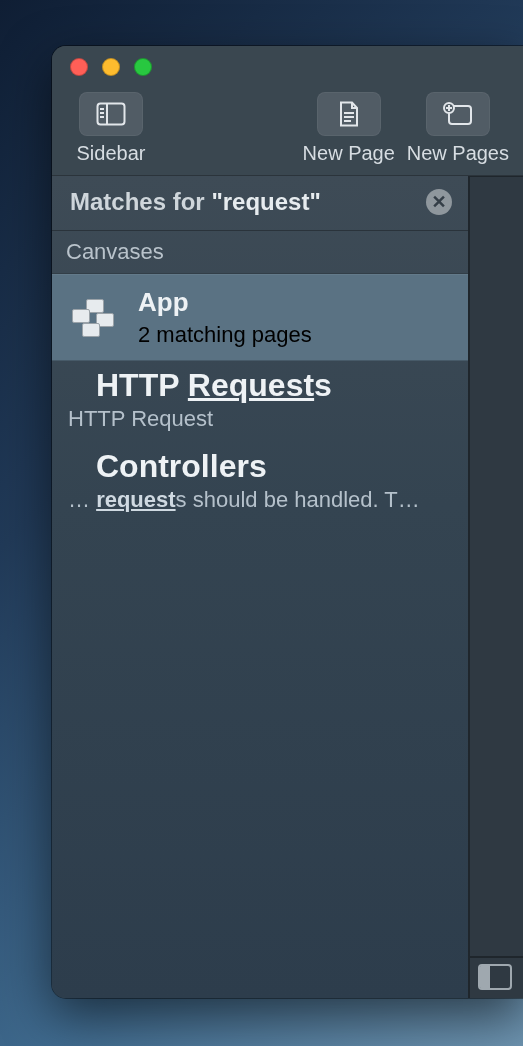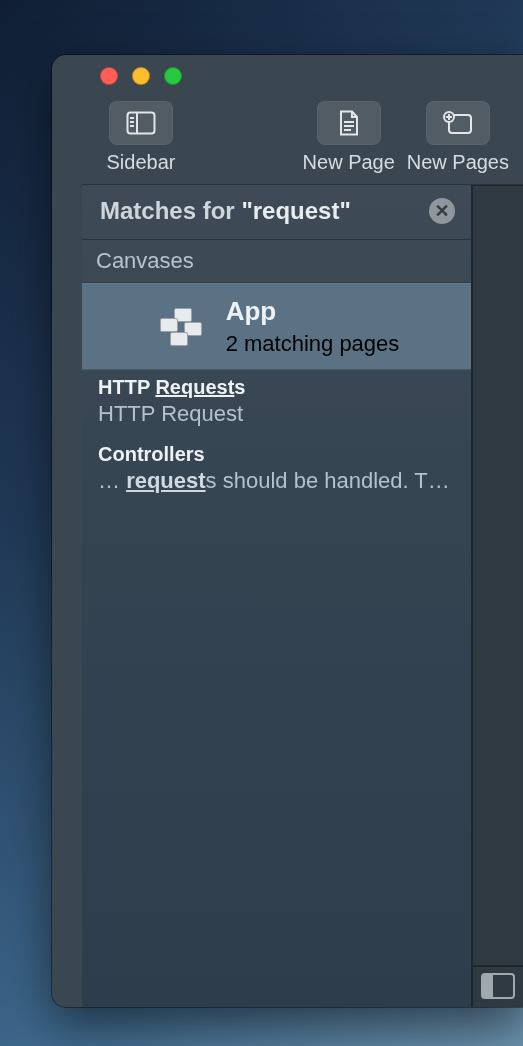--- a/index.html
+++ b/index.html
@@ -6,31 +6,30 @@
   html, body { width: 523px; height: 1046px; }
   body {
     font-family: -apple-system, "Helvetica Neue", Arial, sans-serif;
     background: linear-gradient(135deg, #0f1e34 0%, #213a58 35%, #3f6a8e 70%, #6d93af 100%);
     overflow: hidden;
     position: relative;
   }
 
   .window {
     position: absolute;
-    top: 55px;
+    top: 46px;
     left: 52px;
     width: 471px; 
     height: 952px;
     background: #3a4750;
     border-radius: 14px 0 0 14px;
     box-shadow: 0 18px 50px rgba(0,0,0,0.55), 0 0 0 1px rgba(0,0,0,0.4);
     overflow: hidden;
     display: flex;
     flex-direction: column;
-    padding-left: 30px;
   }
 
   
   .titlebar {
     height: 42px;
     display: flex;
     align-items: center;
     padding-left: 18px;
     gap: 14px;
     background: #3a4750;
@@ -145,21 +144,20 @@
 
   
   .canvas-row {
     display: flex;
     align-items: center;
     gap: 22px;
     padding: 12px 14px 12px 20px;
     background: #5a7283;
     border-top: 1px solid rgba(255,255,255,0.06);
     border-bottom: 1px solid rgba(0,0,0,0.20);
-    justify-content: center;
   }
   .canvas-thumb {
     width: 44px; height: 38px;
     position: relative;
   }
   .canvas-thumb .sheet {
     position: absolute;
     width: 18px; height: 14px;
     background: #e7ebee;
     border: 1px solid #9aa2a8;
@@ -178,22 +176,23 @@
     padding: 24px 14px 4px 14px;
     color: #b8c2cb;
     font-size: 22px;
     font-weight: 500;
   }
   .page-item {
     padding: 6px 16px 10px 16px;
   }
   .page-title {
     color: #eef2f5;
-    font-size: 20px;
+    font-size: 32px;
     font-weight: 600;
+    margin-left: 28px;
   }
   .page-title .hl { text-decoration: underline; font-weight: 700; }
   .page-sub {
     color: #b5c1cb;
     font-size: 22px;
     margin-top: 2px;
   }
   .page-sub .hl { text-decoration: underline; font-weight: 600; color: #cfd9e1; }
 
 </style>

